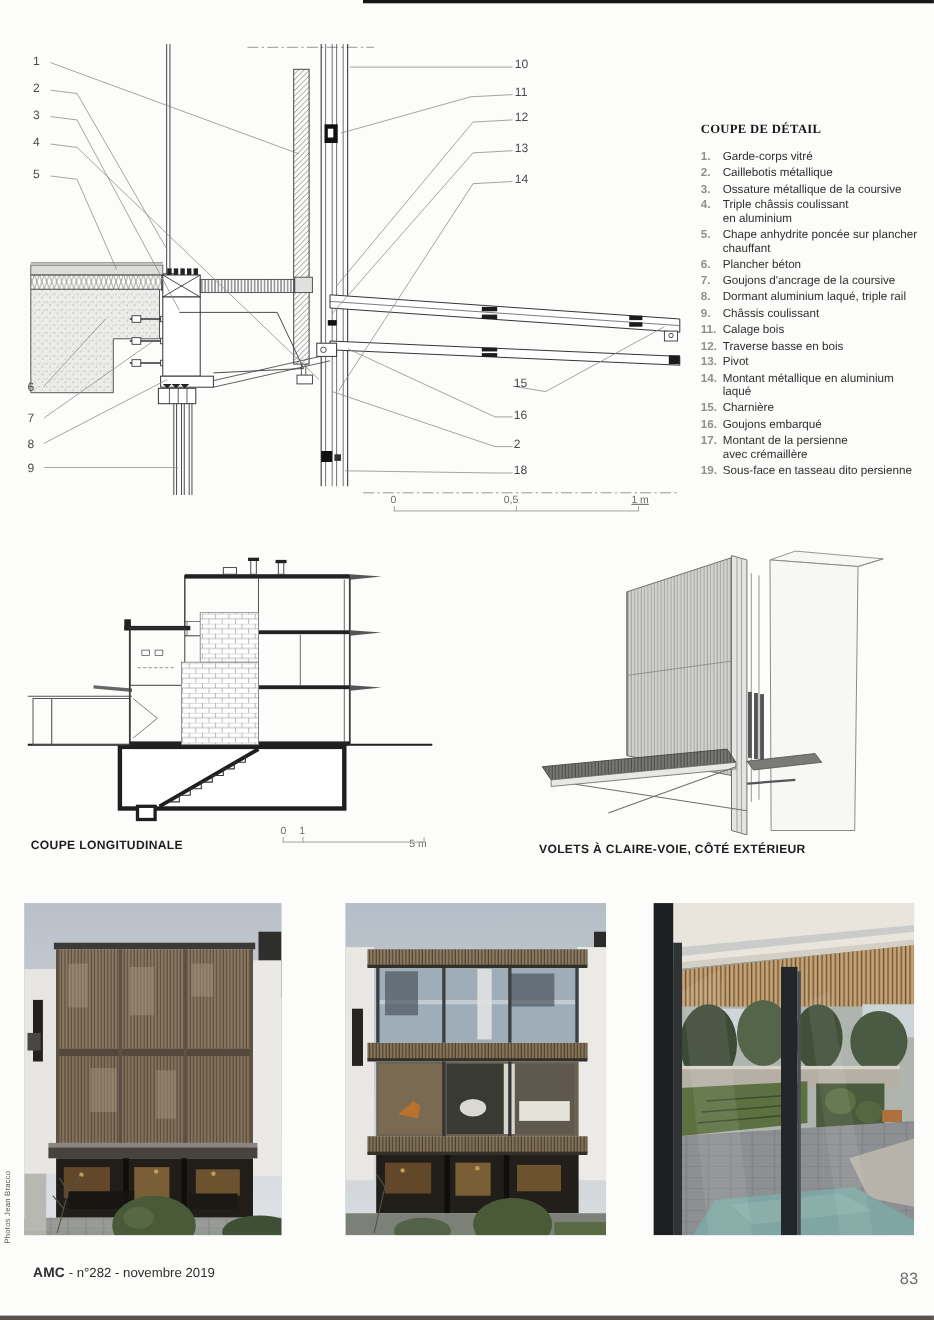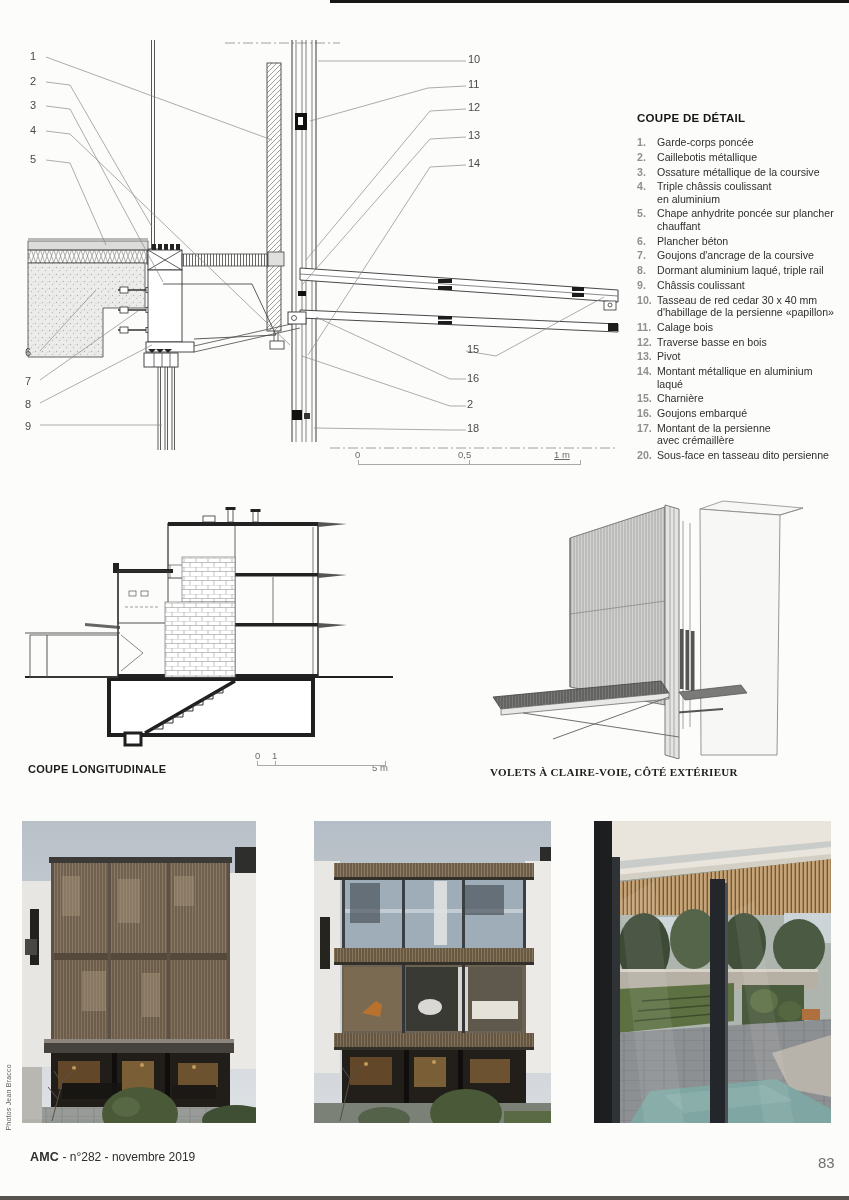--- a/index.html
+++ b/index.html
@@ -10,21 +10,21 @@
   .abs{position:absolute;}
   
   .top-edge{left:330px;top:0;width:519px;height:3px;background:#161616;}
   .bottom-edge{left:0;top:1196px;width:849px;height:4px;background:#57534e;}
 
   
   .callout{position:absolute;font-size:11px;color:#4a4a4a;line-height:11px;}
 
   
   .legend{left:637px;top:112px;width:212px;}
-  .legend h3{margin:0 16px 12px 0;font-size:11.5px;letter-spacing:.3px;color:#161616;}
+  .legend h3{margin:0 16px 12px 0;font-size:11.5px;letter-spacing:.3px;color:#161616;font-family:Liberation Serif, serif;}
   .legend ol{list-style:none;margin:0;padding:0;}
   .legend li{display:flex;margin-bottom:2.5px;}
   .legend .num{flex:0 0 20px;font-weight:bold;color:#8f8f8f;font-size:10.6px;line-height:12.3px;}
   .legend .txt{flex:1;font-size:10.6px;line-height:12.3px;color:#2f2f2f;white-space:pre-line;}
 
   
   .caption{font-size:11px;font-weight:bold;letter-spacing:.3px;color:#1d1d1d;}
 
   
   .scalebar{position:absolute;}
@@ -212,21 +212,21 @@
 <span class="callout" style="left:467px;top:344px;">15</span>
 <span class="callout" style="left:467px;top:373px;">16</span>
 <span class="callout" style="left:467px;top:399px;">2</span>
 <span class="callout" style="left:467px;top:423px;">18</span>
 
 <div class="abs legend">
   <h3>COUPE DE DÉTAIL</h3>
   <ol>
     <li>
         <span class="num">1.</span>
-        <span class="txt">Garde-corps poncée</span>
+        <span class="txt">Garde-corps vitré</span>
       </li>
     <li>
         <span class="num">2.</span>
         <span class="txt">Caillebotis métallique</span>
       </li>
     <li>
         <span class="num">3.</span>
         <span class="txt">Ossature métallique de la coursive</span>
       </li>
     <li>
@@ -249,25 +249,20 @@
       </li>
     <li>
         <span class="num">8.</span>
         <span class="txt">Dormant aluminium laqué, triple rail</span>
       </li>
     <li>
         <span class="num">9.</span>
         <span class="txt">Châssis coulissant</span>
       </li>
     <li>
-        <span class="num">10.</span>
-        <span class="txt">Tasseau de red cedar 30 x 40 mm
-d'habillage de la persienne «papillon»</span>
-      </li>
-    <li>
         <span class="num">11.</span>
         <span class="txt">Calage bois</span>
       </li>
     <li>
         <span class="num">12.</span>
         <span class="txt">Traverse basse en bois</span>
       </li>
     <li>
         <span class="num">13.</span>
         <span class="txt">Pivot</span>
@@ -284,30 +279,30 @@
     <li>
         <span class="num">16.</span>
         <span class="txt">Goujons embarqué</span>
       </li>
     <li>
         <span class="num">17.</span>
         <span class="txt">Montant de la persienne
 avec crémaillère</span>
       </li>
     <li>
-        <span class="num">20.</span>
+        <span class="num">19.</span>
         <span class="txt">Sous-face en tasseau dito persienne</span>
       </li>
   </ol>
 </div>
 
 <div class="scalebar" style="left:350px;top:449px;width:245px;height:20px;">
   <span class="lbl" style="left:5px;">0</span>
   <span class="lbl" style="left:108px;">0,5</span>
-  <span class="lbl" style="left:204px;text-decoration:underline;">1 m</span>
+  <span class="lbl" style="left:224px;text-decoration:underline;">1 m</span>
   <div class="bar" style="left:8px;width:222px;"></div>
   <div class="tick" style="left:8px;"></div>
   <div class="tick" style="left:119px;"></div>
   <div class="tick" style="left:230px;"></div>
 </div>
 
 <svg class="abs" style="left:25px;top:495px;" width="370" height="262" viewBox="0 0 370 262">
   <defs>
     <pattern id="brick" width="12" height="9" patternUnits="userSpaceOnUse">
       <rect width="12" height="9" fill="#fff"></rect>
@@ -434,21 +429,21 @@
 
   <g>
     <polygon points="10,200 178,184 186,196 18,212" fill="url(#vslatDark)" stroke="#4d4d4b" stroke-width="0.9"></polygon>
     <polygon points="18,212 186,196 186,202 18,218" fill="#e8e8e6" stroke="#6f6f6d" stroke-width="0.8"></polygon>
     <line x1="40" y1="216" x2="196" y2="240" stroke="#6f6f6d" stroke-width="1"></line>
     <line x1="186" y1="200" x2="70" y2="242" stroke="#6f6f6d" stroke-width="1"></line>
     <polygon points="196,195 258,188 264,196 202,203" fill="#7a7a78" stroke="#4d4d4b" stroke-width="0.7"></polygon>
   </g>
 </svg>
 
-<div class="abs caption" style="left:490px;top:766px;font-family:Liberation Serif, serif;">VOLETS À CLAIRE-VOIE, CÔTÉ EXTÉRIEUR</div>
+<div class="abs caption" style="left:490px;top:766px;">VOLETS À CLAIRE-VOIE, CÔTÉ EXTÉRIEUR</div>
 
 <div class="photo" style="left:22px;width:234px;">
 <svg width="234" height="302" viewBox="0 0 234 302">
   <defs>
     <linearGradient id="sky1" x1="0" y1="0" x2="0" y2="1">
       <stop offset="0" stop-color="#b9c0c8"></stop>
           <stop offset="1" stop-color="#dfe2e5"></stop>
     </linearGradient>
     <pattern id="slats1" width="3" height="8" patternUnits="userSpaceOnUse">
       <line x1="1" y1="0" x2="1" y2="8" stroke="rgba(52,40,28,0.55)" stroke-width="1.1"></line>

